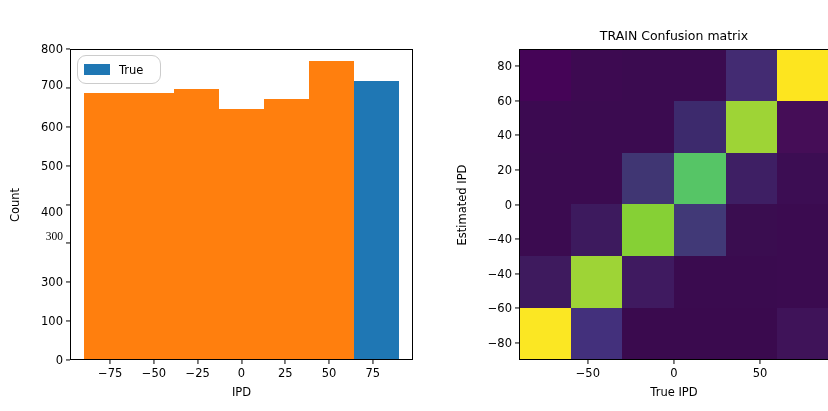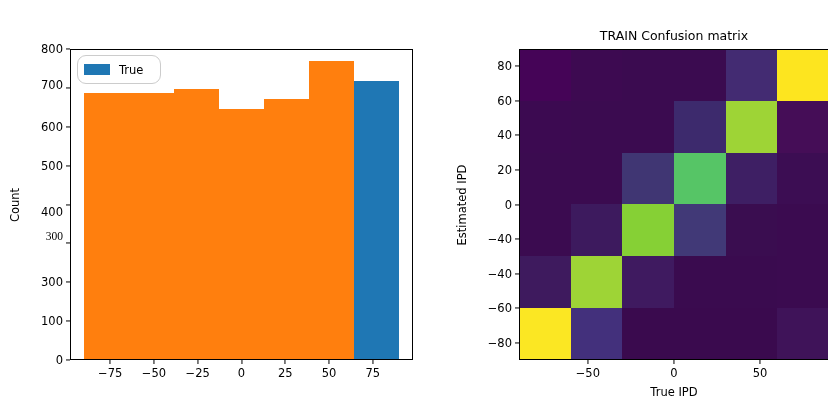--- a/index.html
+++ b/index.html
@@ -123,20 +123,21 @@
         <div class="xtick" style="left: 171.5px;">0</div>
         <div class="xtickmark" style="left: 171.5px;"></div>
         <div class="xtick" style="left: 215.25px; text-align: center;">25</div>
         <div class="xtickmark" style="left: 215.25px;"></div>
         <div class="xtick" style="left: 259px;">50</div>
         <div class="xtickmark" style="left: 259px;"></div>
         <div class="xtick" style="left: 302.75px;">75</div>
         <div class="xtickmark" style="left: 302.75px;"></div>
       </div>
 
+    <div class="xlabel">IPD</div>
     <div class="ylabel" id="hist-ylabel" style="left: -48px; top: 155.5px; transform: rotate(-90deg) translate(-50%, -100%);">Count</div>
 
     <div class="legend">
       <div class="legrow">
         <span class="legswatch" id="legsw0" style="background: rgb(31, 119, 180);"></span>
         <span class="legtext">True</span>
       </div>
     </div>
   </div>
 

